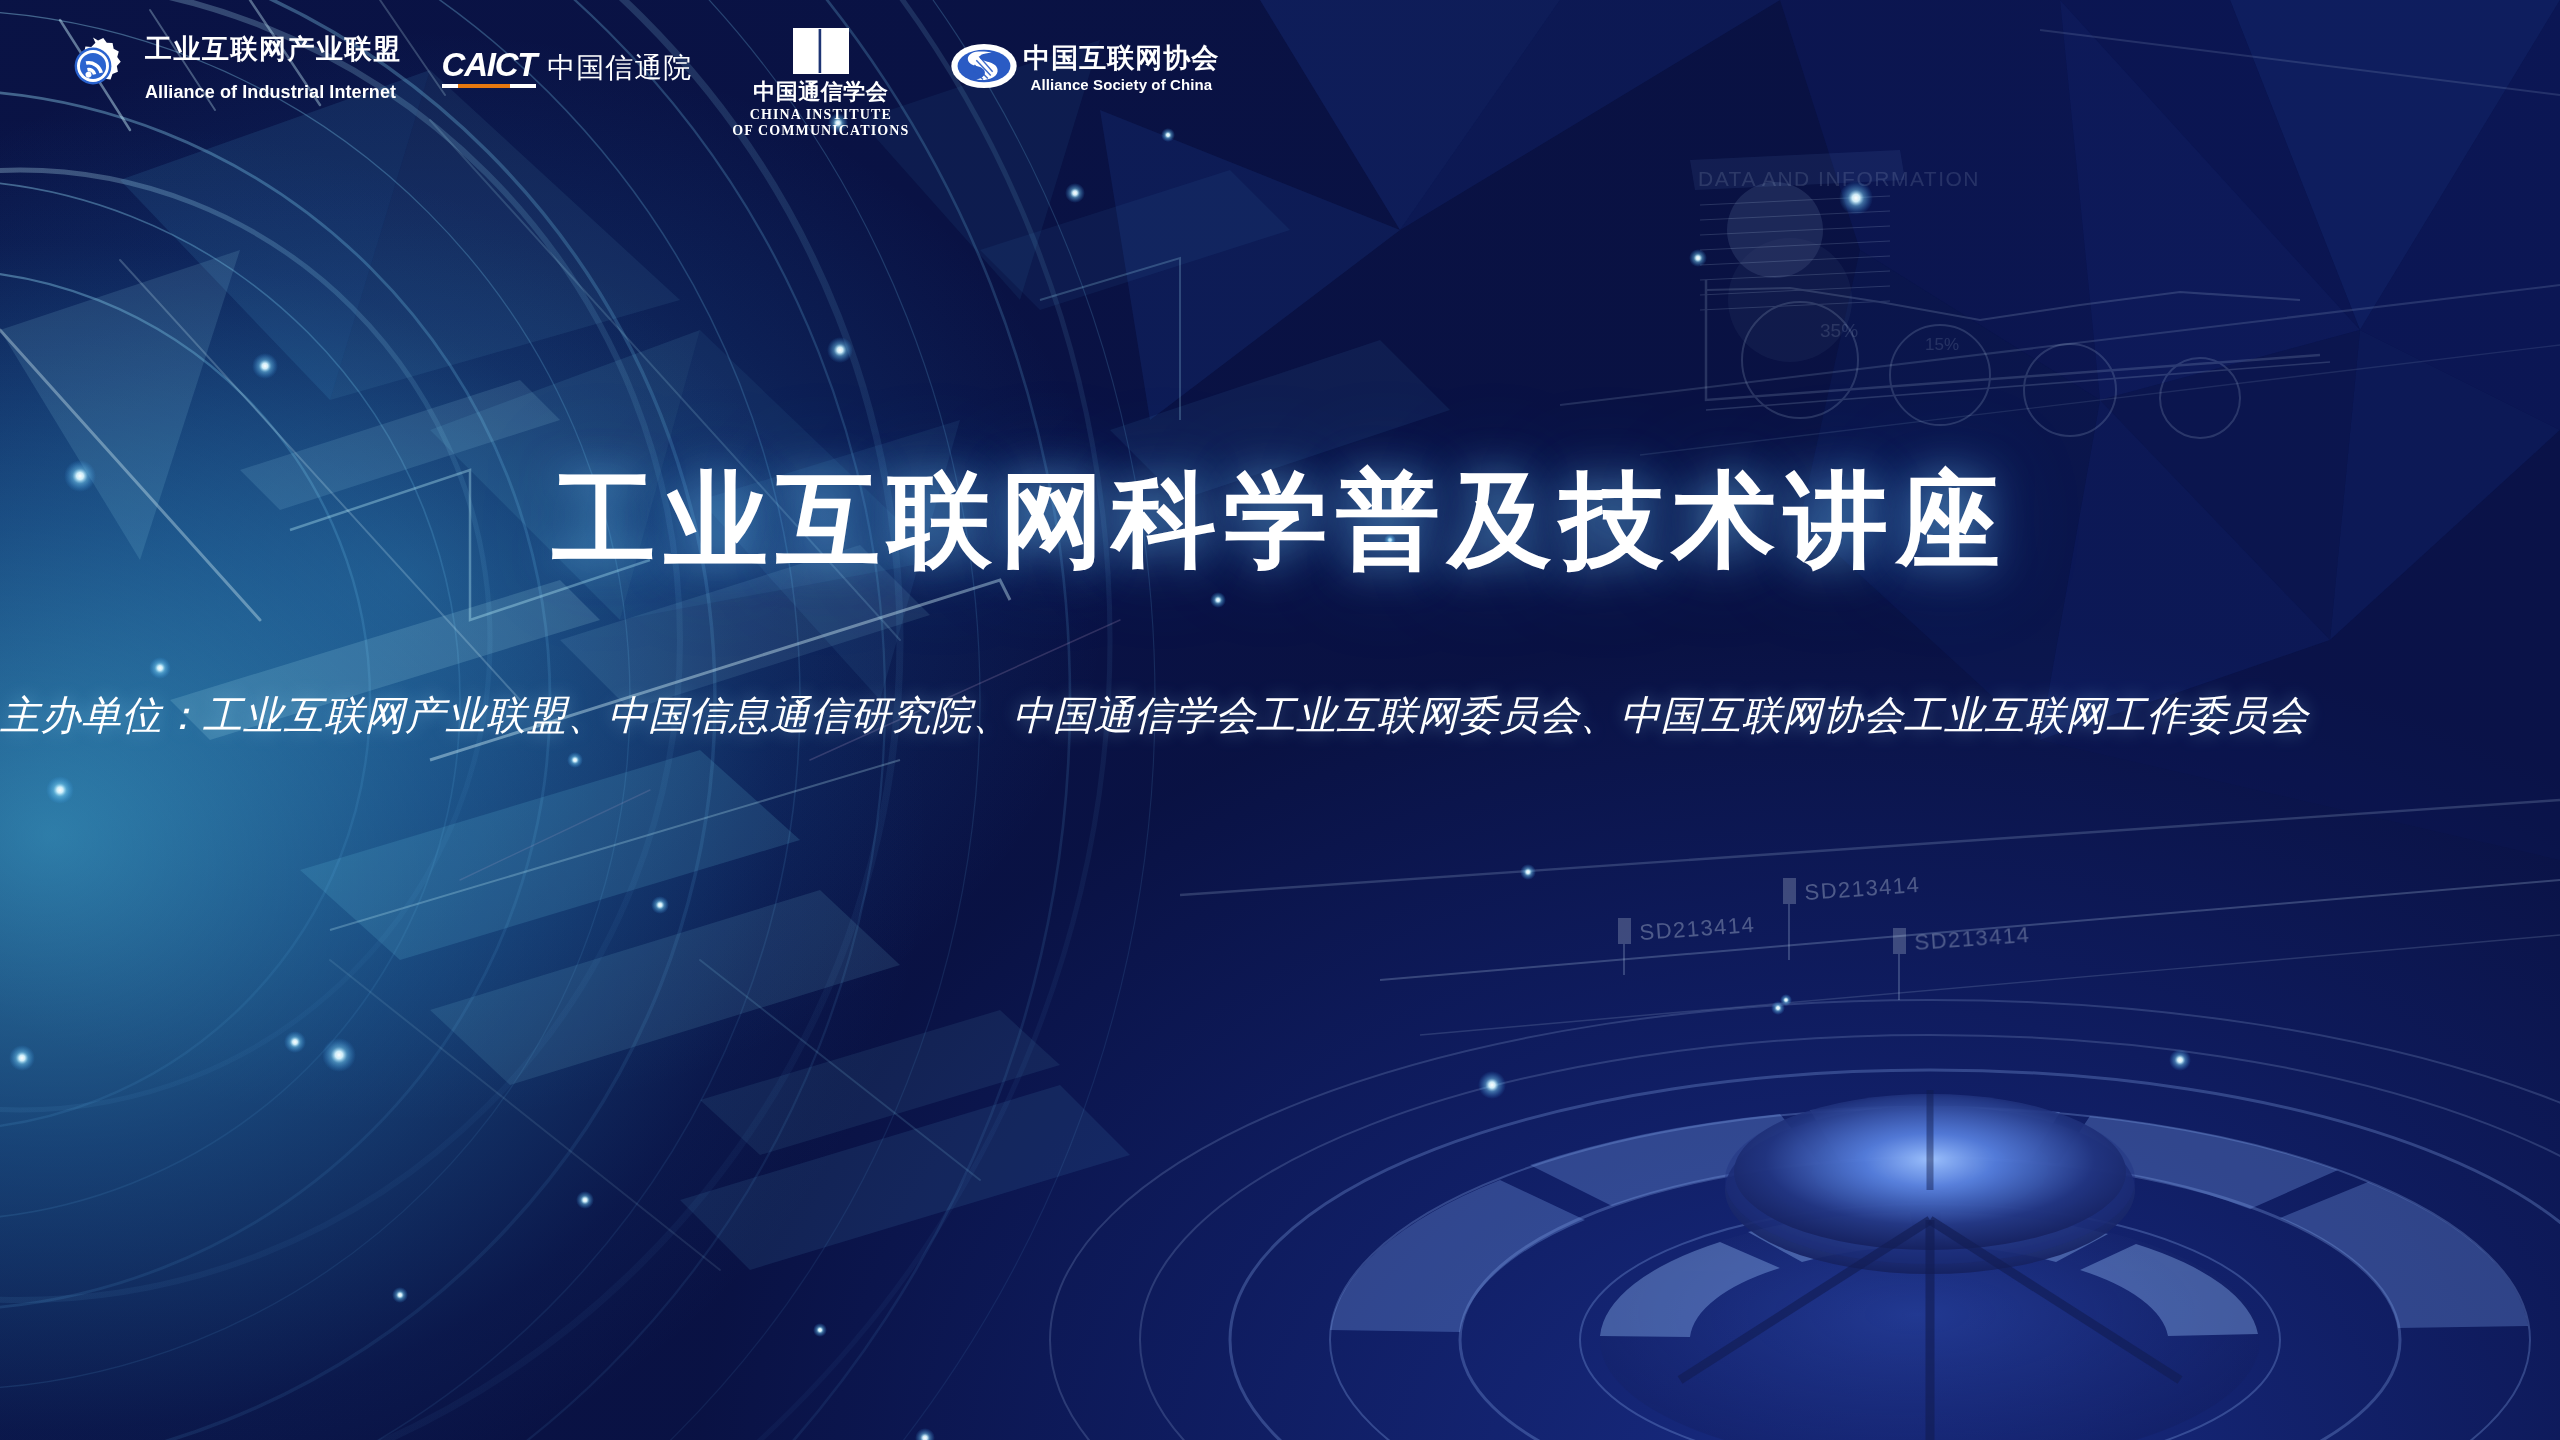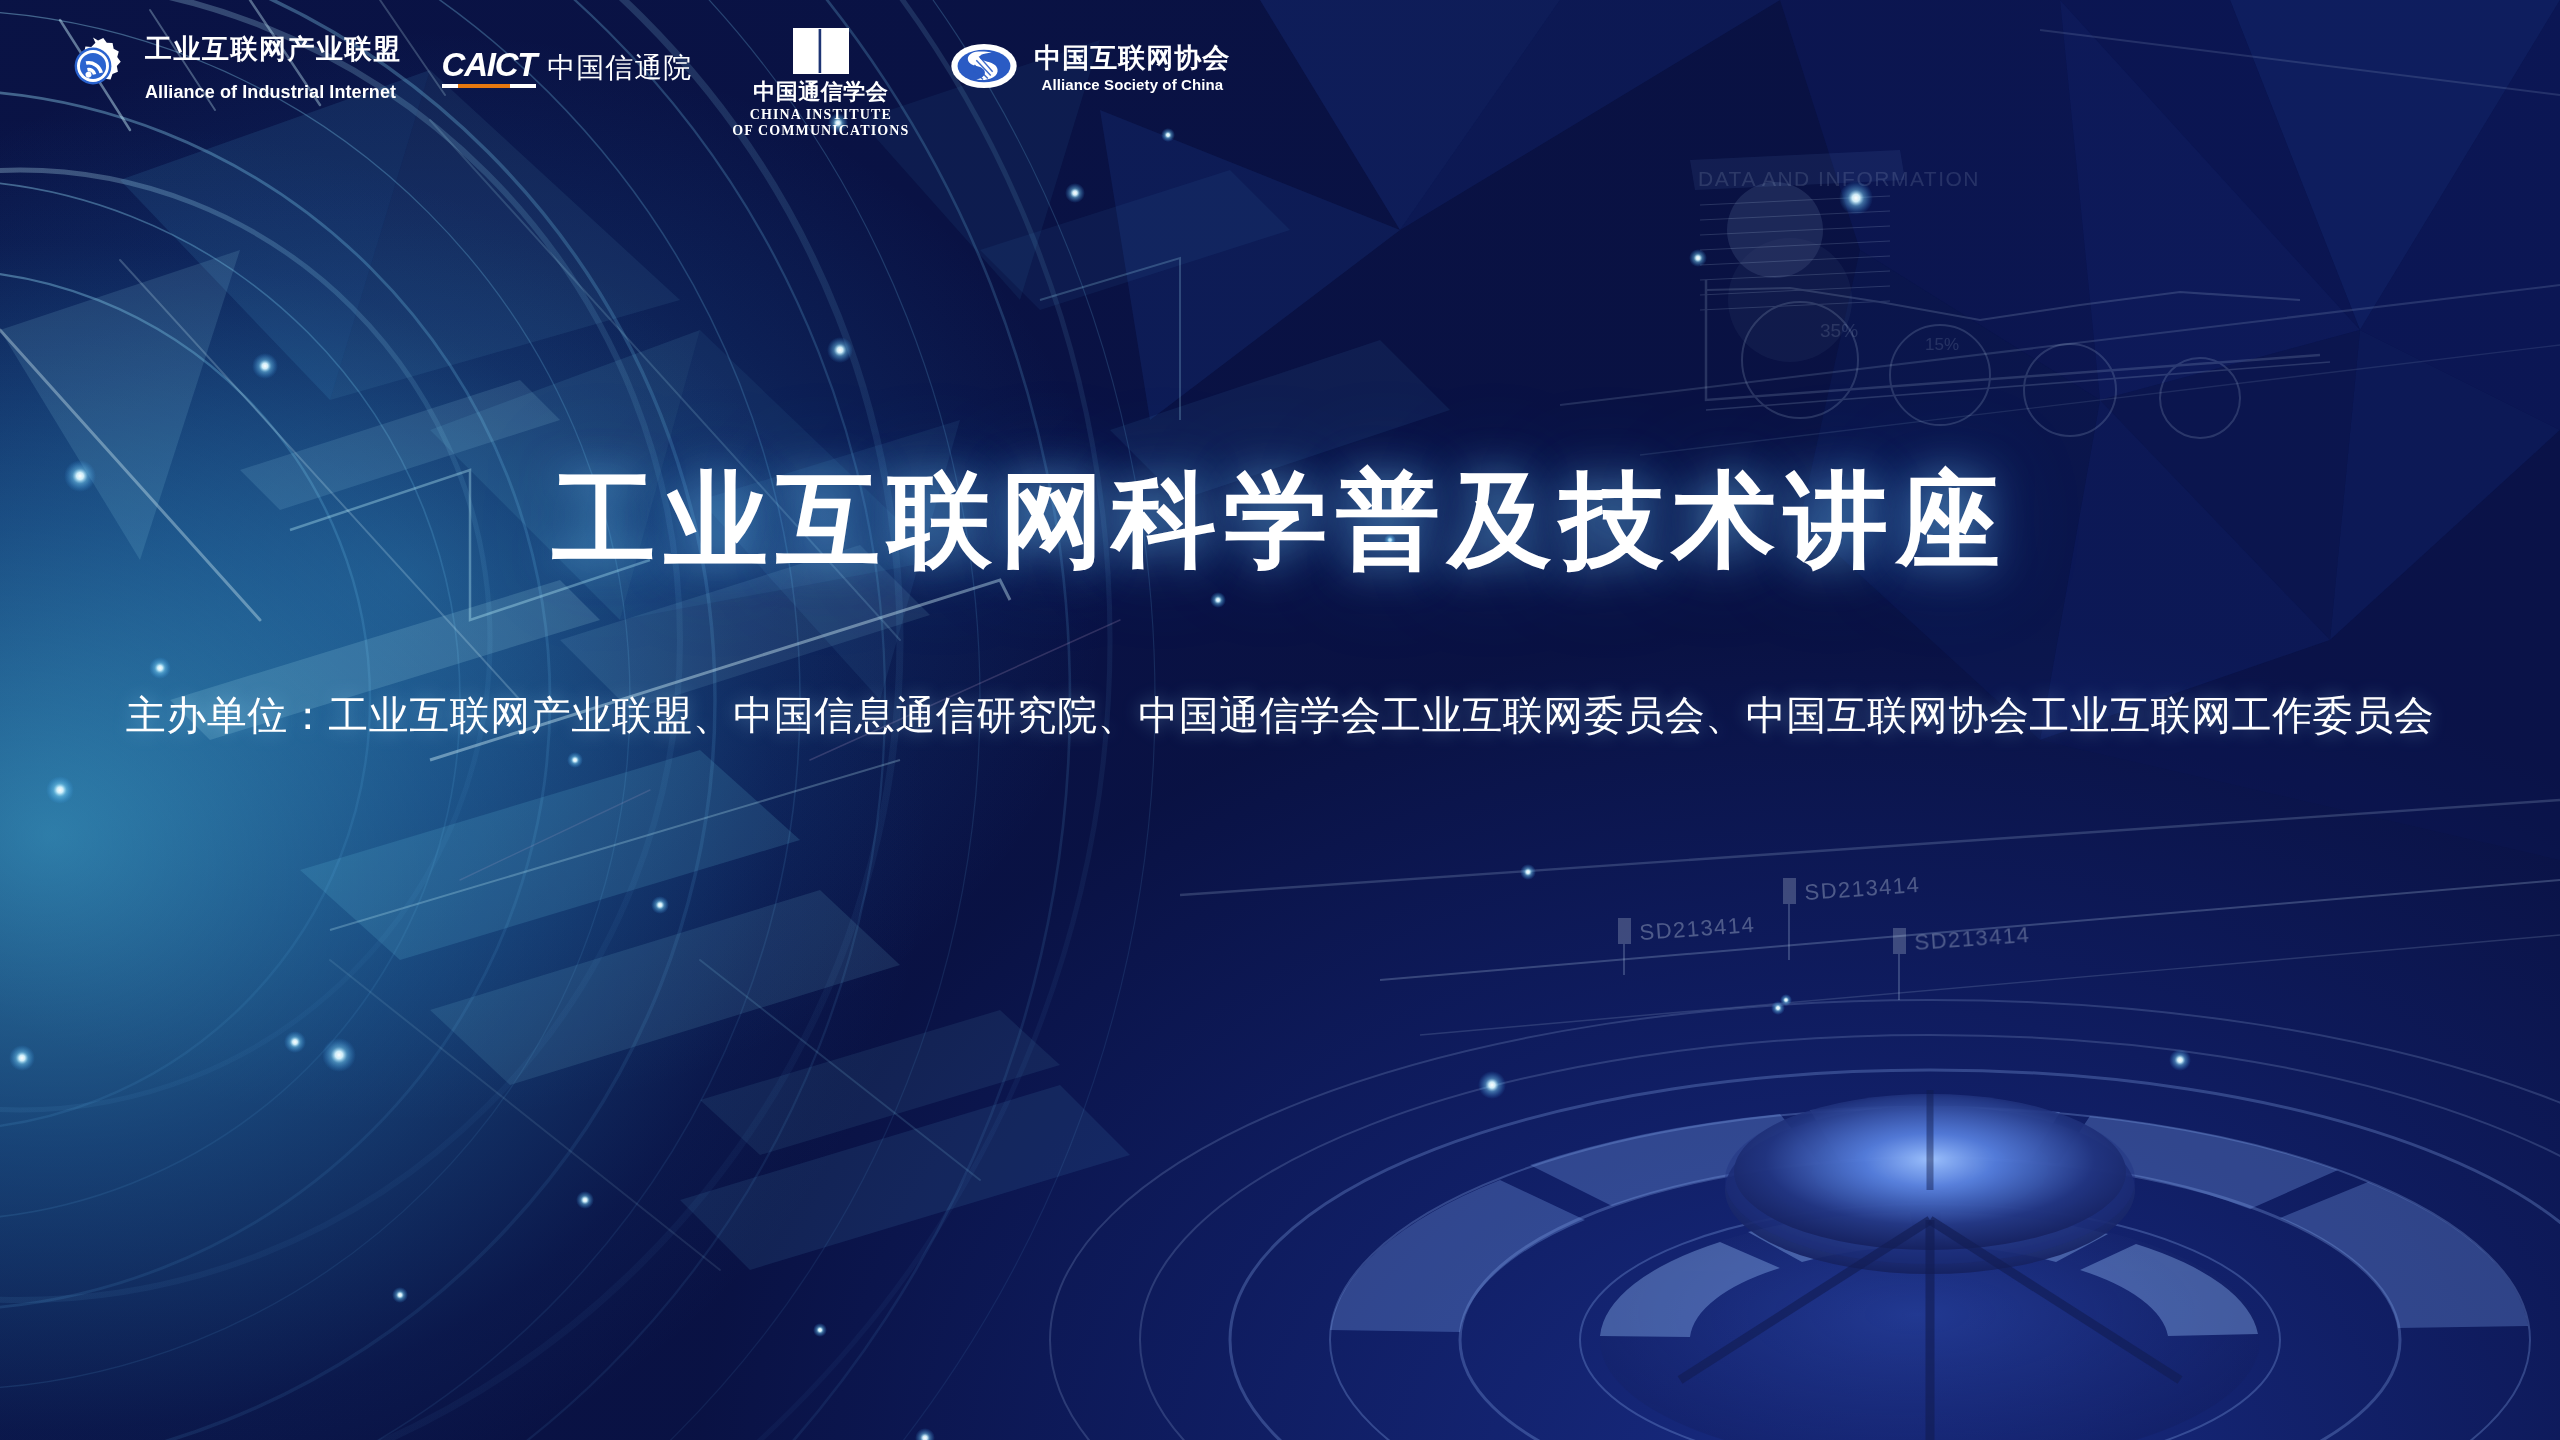--- a/index.html
+++ b/index.html
@@ -58,38 +58,39 @@
   .cic-box{width:56px;height:56px;background:#fff;display:flex;align-items:center;justify-content:center;}
   .cic-text{display:flex;flex-direction:column;line-height:1;}
   .cic-cn{color:#fff;font-size:22px;font-weight:bold;letter-spacing:0.5px;white-space:nowrap;
           font-family:"Liberation Sans",sans-serif;}
   .cic-en1,.cic-en2{color:#fff;font-size:14px;font-weight:bold;letter-spacing:1.1px;white-space:nowrap;
           font-family:"Liberation Serif",serif;}
   .cic-en1{margin-top:5px;}
   .cic-en2{margin-top:2px;}
 
   
-  .isc{gap:15px;margin-left:46px;}
+  .isc{gap:4px;margin-left:46px;}
   .isc-text{display:flex;flex-direction:column;line-height:1;}
   .isc-cn{color:#fff;font-size:27px;font-weight:bold;letter-spacing:1px;white-space:nowrap;
           font-family:"Liberation Sans",sans-serif;}
   .isc-en{color:#fff;font-size:15px;font-weight:bold;letter-spacing:0.1px;margin-top:5px;white-space:nowrap;}
 
   
   #main-title{
     position:absolute;left:0;right:0;top:452px;text-align:center;
     color:#fff;font-size:104px;font-weight:bold;letter-spacing:8px;
     font-family:"Liberation Sans",sans-serif;white-space:nowrap;
     text-shadow:0 0 38px rgba(120,210,255,0.55), 0 0 90px rgba(60,150,255,0.35);
   }
   #subtitle{
-    position:absolute;left:0;right:0;top:688px;text-align:center;
+    position:absolute;left:0;right:0;top:688px;text-align:left;
     color:#fff;font-size:40px;letter-spacing:0.5px;
     font-family:"Liberation Serif",serif;white-space:nowrap;
     text-shadow:0 0 18px rgba(150,220,255,0.45);
+    font-style:italic;
   }
 </style>
 </head>
 <body>
 
 <div id="stage">
 
   <div class="layer">
     <svg viewBox="0 0 2560 1440" preserveAspectRatio="none">
       <defs>

